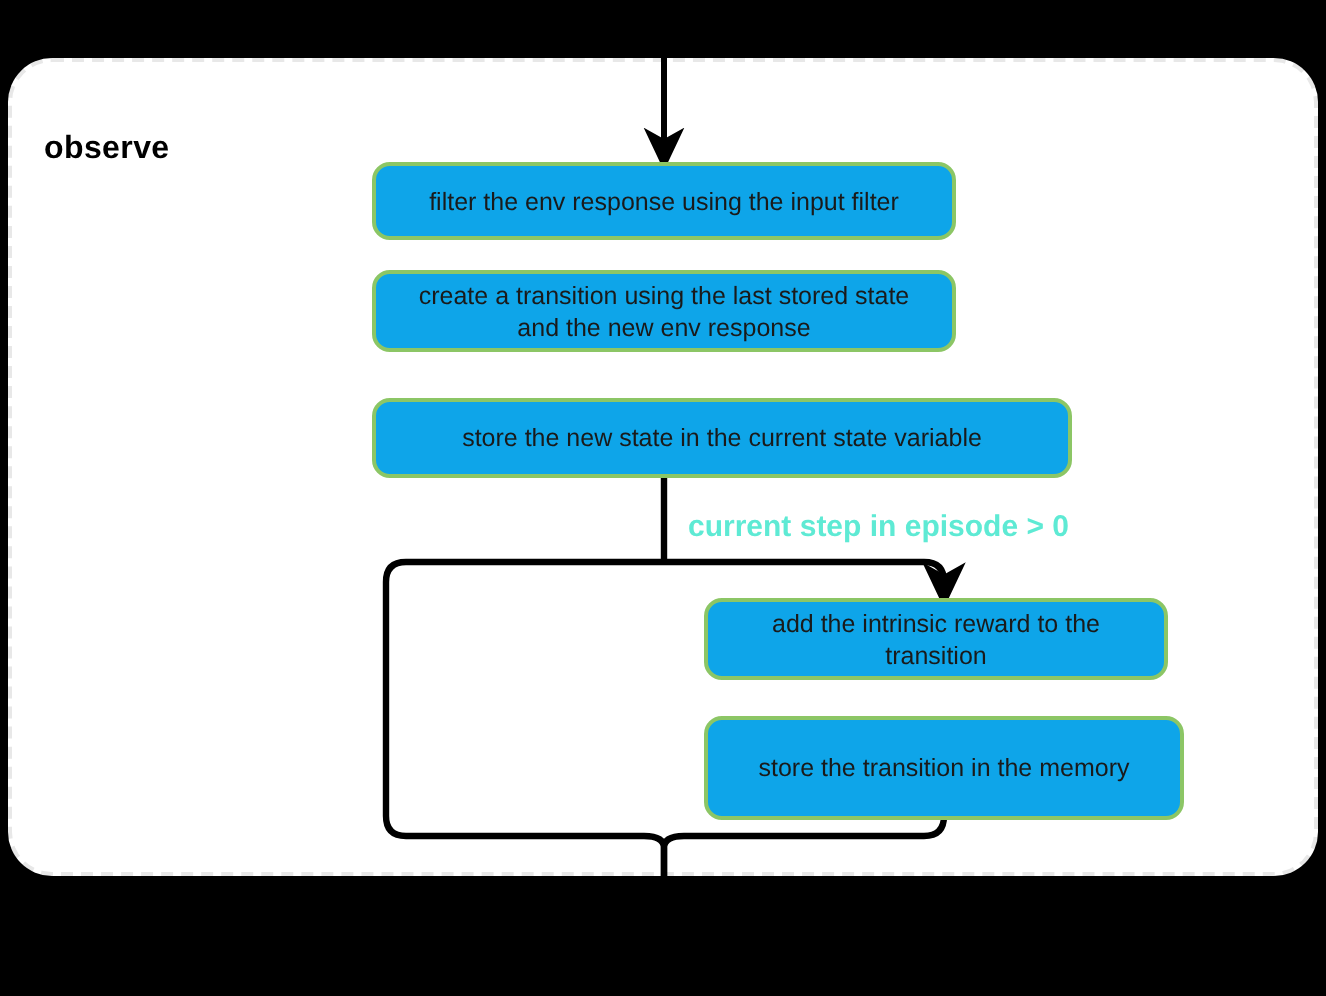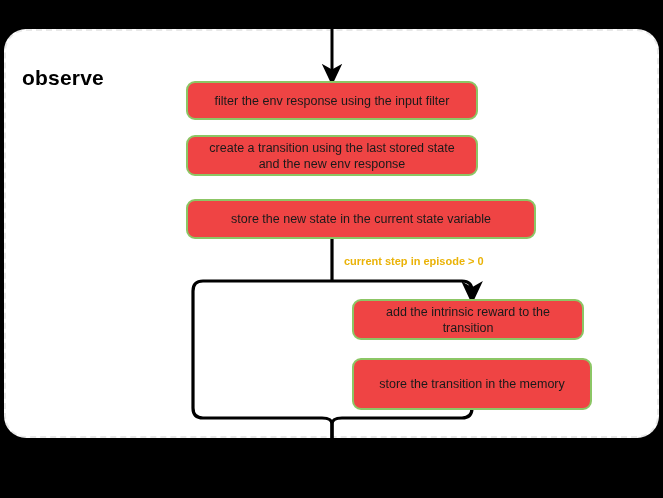--- a/index.html
+++ b/index.html
@@ -33,32 +33,32 @@
     box-sizing: border-box;
     background: #ffffff;
     border: 2px dashed #e8e8e8;
     border-radius: 22px;
   }
 
   .scope-title {
     position: absolute;
     left: 22px;
     top: 66px;
-    font-size: 21px;
+    font-size: 16px;
     font-weight: bold;
     color: #000000;
     letter-spacing: 0.2px;
     white-space: nowrap;
   }
 
   
   .node {
     position: absolute;
     box-sizing: border-box;
-    background: #ef4444;
+    background: #0ea5e9;
     border: 2.5px solid #8CC665;
     border-radius: 9px;
     display: flex;
     align-items: center;
     justify-content: center;
     text-align: center;
     color: #1a1a1a;
     font-size: 12.5px;
     line-height: 1.28;
     padding: 3px 10px;
@@ -68,23 +68,23 @@
   #node-transition  { left: 186px; top: 135px; width: 292px; height: 41px; }
   #node-storestate  { left: 186px; top: 199px; width: 350px; height: 40px; }
   #node-intrinsic   { left: 352px; top: 299px; width: 232px; height: 41px; }
   #node-memory      { left: 352px; top: 358px; width: 240px; height: 52px; }
 
   
   .edge-label {
     position: absolute;
     left: 344px;
     top: 255px;
-    font-size: 11px;
+    font-size: 15px;
     font-weight: bold;
-    color: #eab308;
+    color: #5eead4;
     white-space: nowrap;
   }
 
   .svg-layer {
     position: absolute;
     left: 0;
     top: 0;
     width: 663px;
     height: 498px;
     pointer-events: none;

